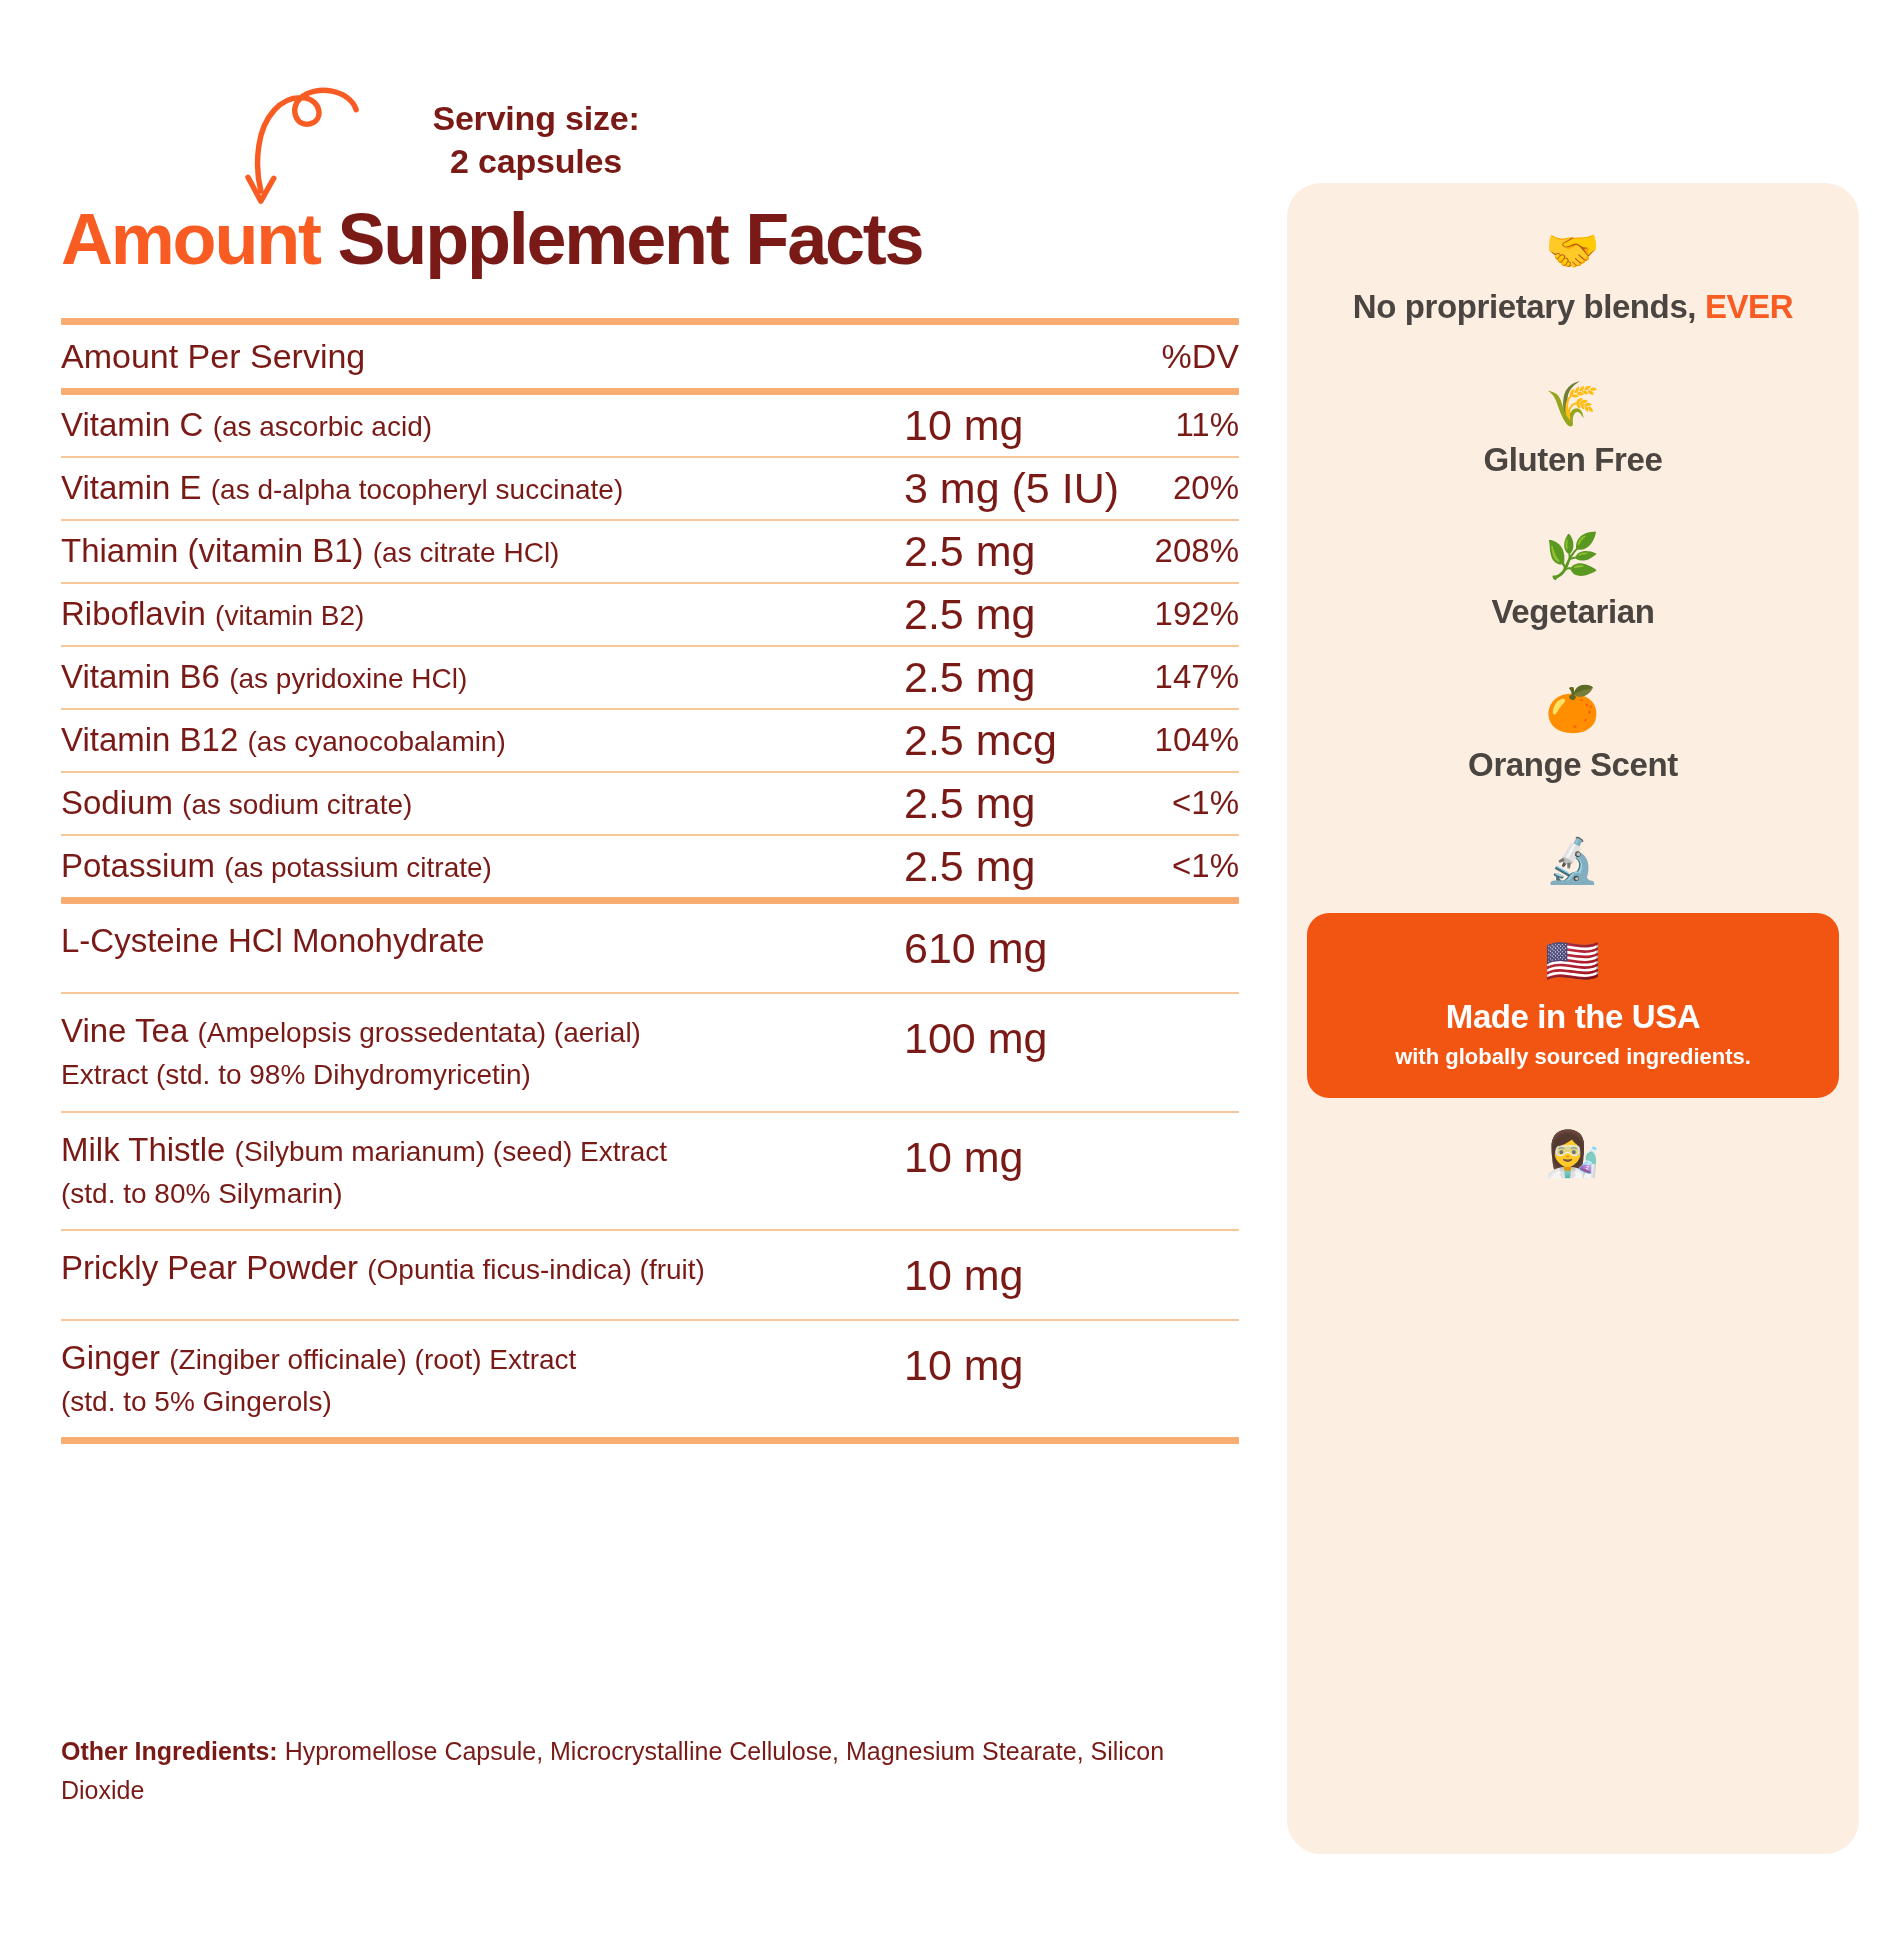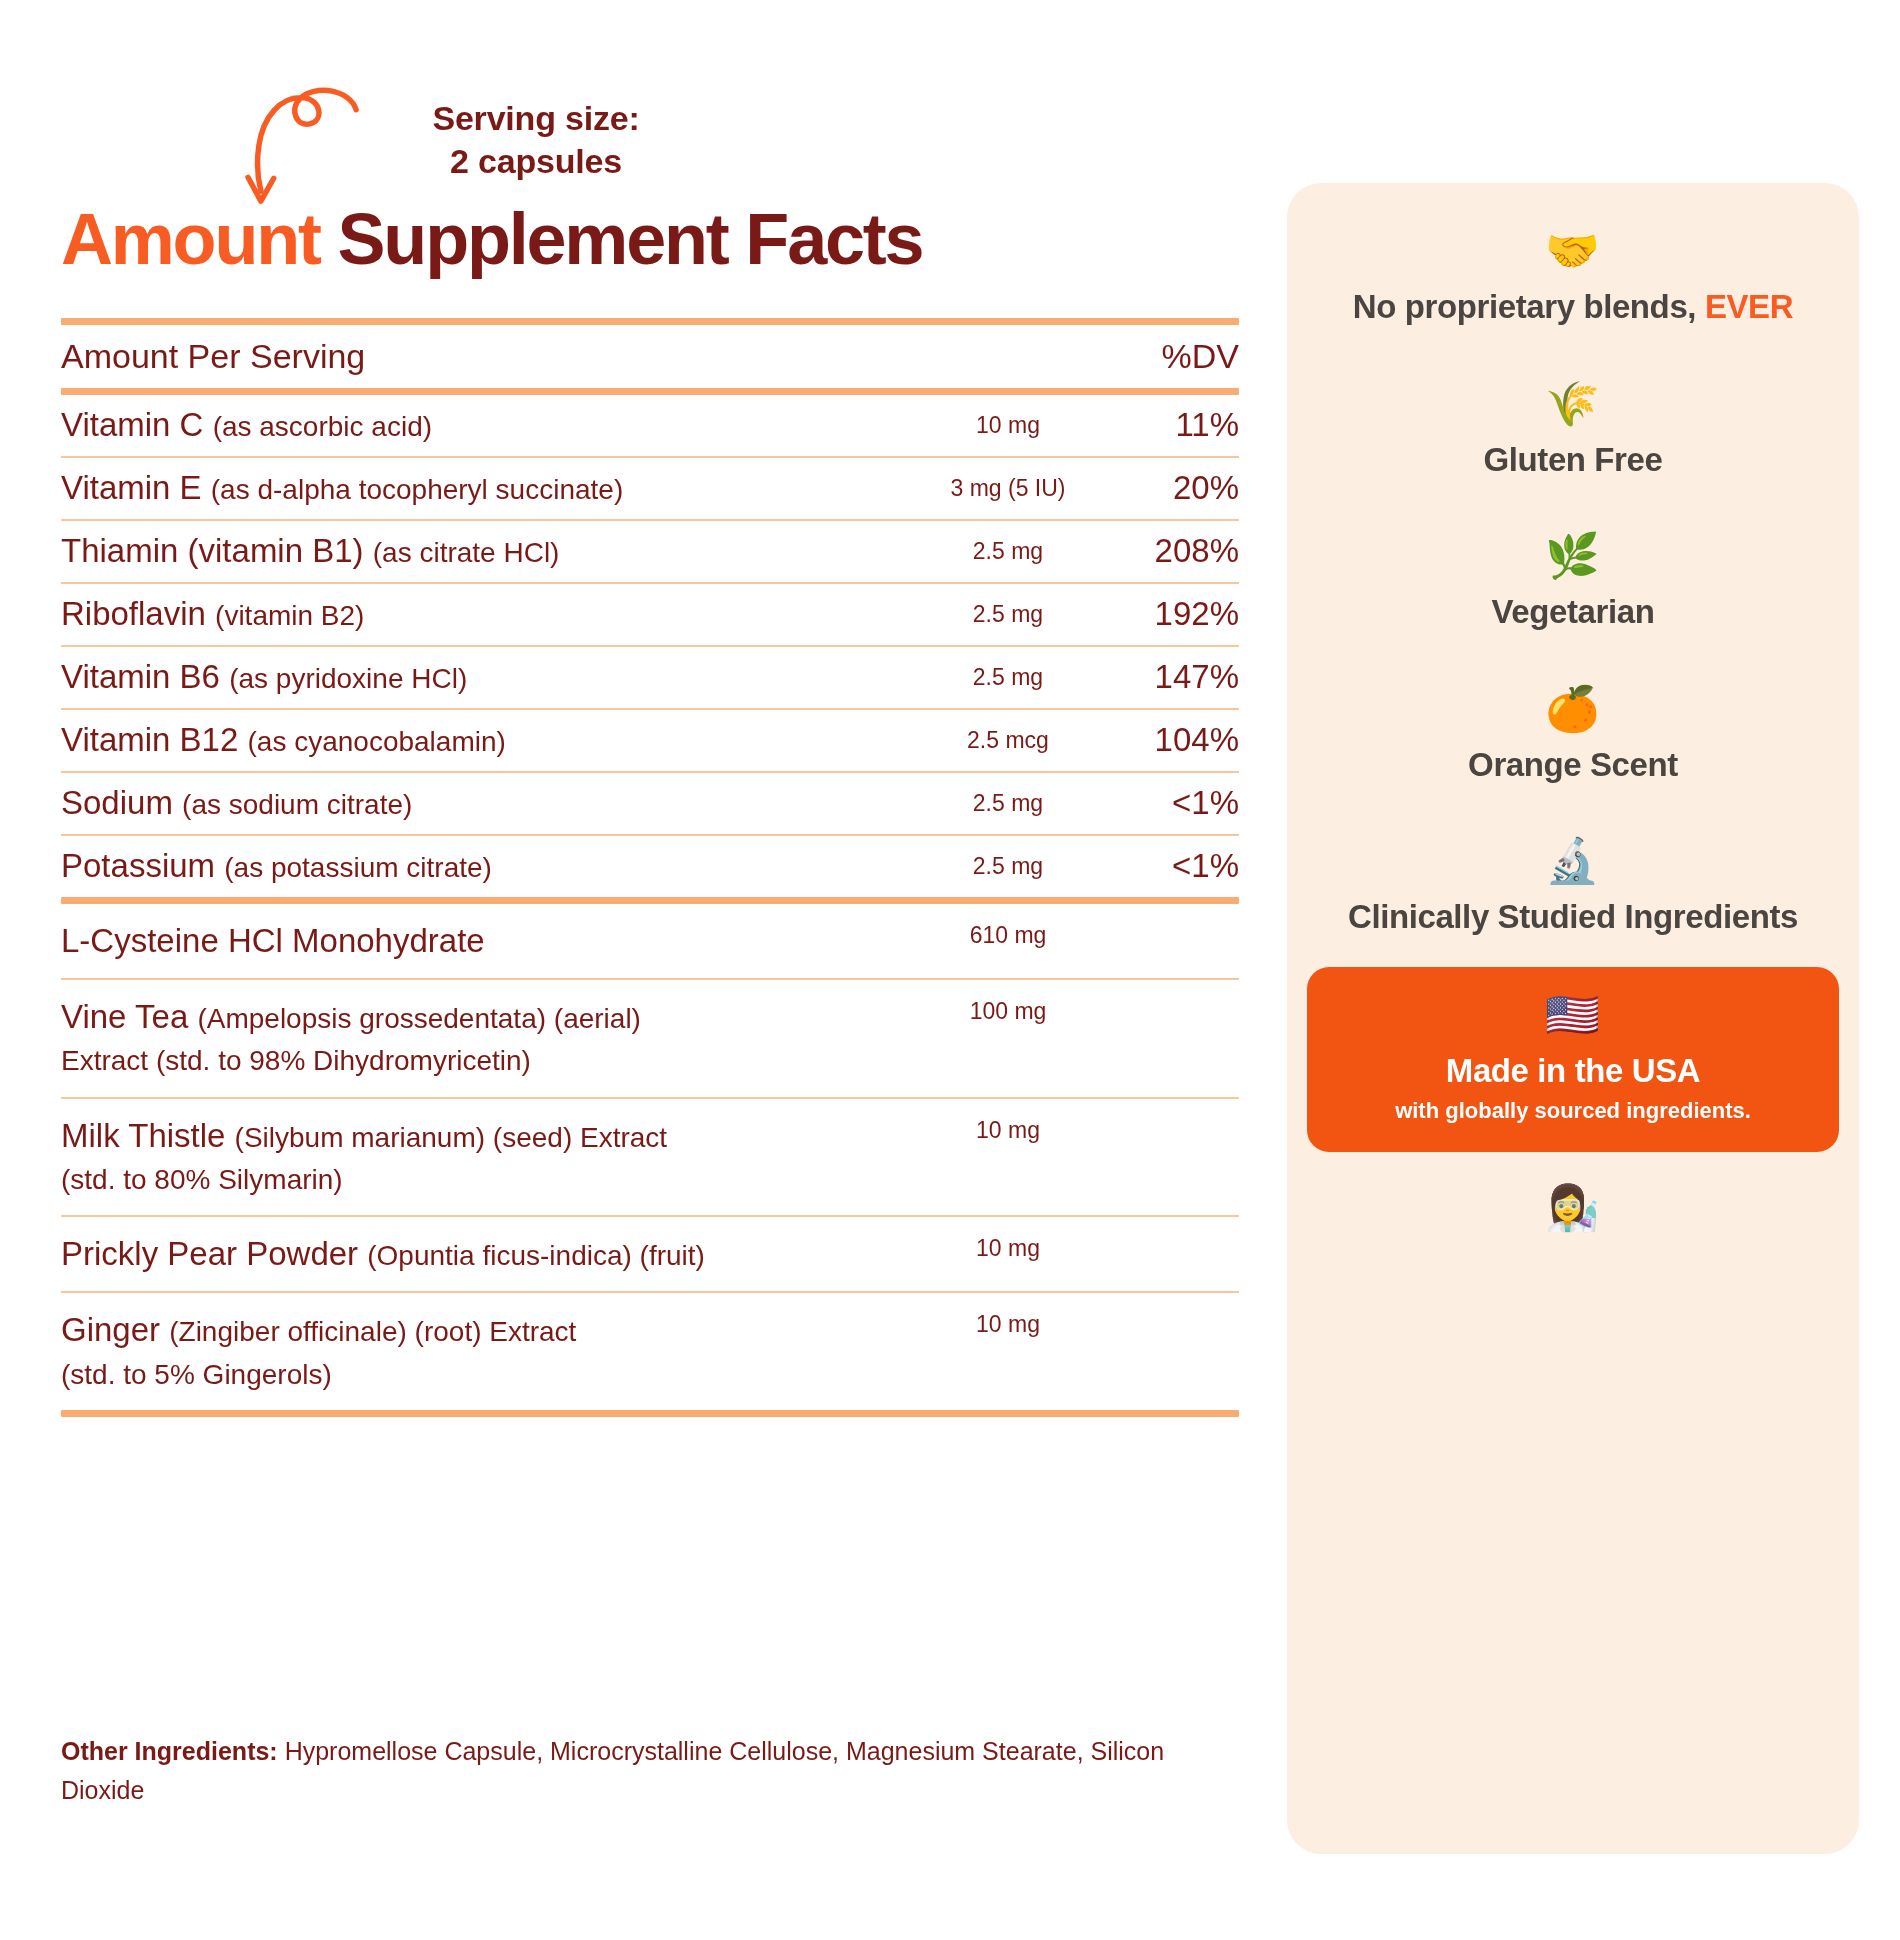--- a/index.html
+++ b/index.html
@@ -101,23 +101,23 @@
     font-size: 33px;
     line-height: 1.28;
     padding-right: 10px;
   }
   .row .name .sub {
     font-size: 28px;
   }
   .row .amt {
     flex: 0 0 auto;
     width: 208px;
-    text-align: center;
-    color: #7A1A16;
-    font-size: 23px;
+    text-align: left;
+    color: #7A1A16;
+    font-size: 43px;
     line-height: 1.28;
     white-space: nowrap;
   }
   .row .dv {
     flex: 0 0 auto;
     width: 127px;
     text-align: right;
     color: #7A1A16;
     font-size: 33px;
     line-height: 1.28;
@@ -340,21 +340,20 @@
       <div class="badge" style="margin-top: 55px;">
         <span class="ico">🌿</span>
         <div class="lbl">Vegetarian</div>
       </div>
       <div class="badge" style="margin-top: 55px;">
         <span class="ico">🍊</span>
         <div class="lbl">Orange Scent</div>
       </div>
       <div class="badge" style="margin-top: 55px;">
         <span class="ico">🔬</span>
-        <div class="lbl">Clinically Studied Ingredients</div>
       </div>
       <div class="badge badge-usa" style="margin-top: 30px;">
         <span class="ico">🇺🇸</span>
         <div class="lbl">Made in the USA</div>
         <div class="sublbl">with globally sourced ingredients.</div>
       </div>
       <div class="badge" style="margin-top: 34px;">
         <span class="ico">👩‍🔬</span>
       </div>
     </div>

